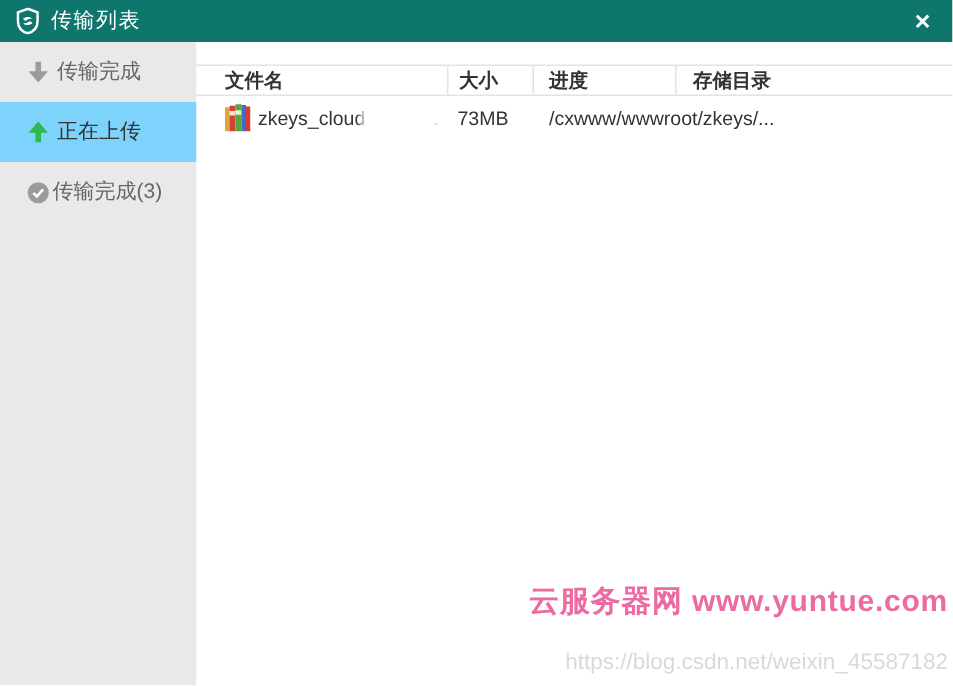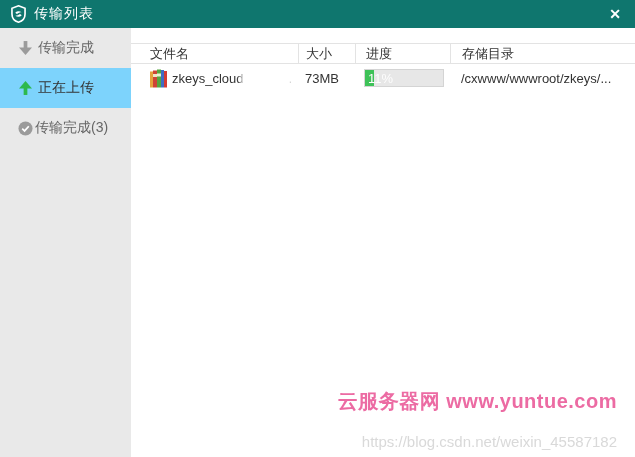--- a/index.html
+++ b/index.html
@@ -34,21 +34,21 @@
   .side-item {
     height: 40px; display: flex; align-items: center; padding-left: 17px;
     font-size: 14px; color: #666; cursor: pointer;
   }
   .side-item .s-icon { width: 16px; height: 16px; margin-right: 5px; display: flex; align-items: center; justify-content: center; }
   .side-item.selected { background: #7dd3fc; color: #333; }
 
   
   .main { flex: 1; background: #fff; position: relative; padding-top: 15px; }
   .thead { display: flex; height: 21px; border-top: 1px solid #e3e3e3; border-bottom: 1px solid #e3e3e3; align-items: center; }
-  .th { font-size: 13px; color: #333; height: 100%; display: flex; align-items: center; }
+  .th { font-size: 13px; color: #333; height: 100%; display: flex; align-items: center; font-weight: bold; }
   .col-name { width: 167px; padding-left: 19px; }
   .col-size { width: 57px;  padding-left: 7px;  border-left: 1px solid #e3e3e3; }
   .col-prog { width: 95px;  padding-left: 10px; border-left: 1px solid #e3e3e3; }
   .col-dir  { flex: 1;      padding-left: 11px; border-left: 1px solid #e3e3e3; }
 
   .trow { display: flex; align-items: center; height: 28px; }
   .trow .td { font-size: 13px; color: #333; display: flex; align-items: center; height: 100%; border-left: 0; }
   .file-cell { overflow: hidden; white-space: nowrap; }
   .file-icon { width: 17px; height: 19px; margin-right: 5px; flex: 0 0 17px; }
   .censor {
@@ -61,21 +61,21 @@
     position: relative; overflow: hidden;
   }
   .progress-fill { position: absolute; left: 0; top: 0; bottom: 0; background: #3ec258; }
   .progress-label {
     position: absolute; left: 3px; top: 0; height: 16px; line-height: 17px;
     font-size: 13px; color: #fdfdfd; z-index: 2;
   }
   .dir-cell { white-space: nowrap; overflow: hidden; }
 
   
-  .watermark { position: absolute; right: 18px; bottom: 7px; text-align: right; line-height: 1.15; }
+  .watermark { position: absolute; right: 3px; bottom: 7px; text-align: right; line-height: 1.15; }
   .wm-line1 { color: #ec6ba3; font-size: 20px; font-weight: bold; letter-spacing: 0.5px; }
   .wm-line2 { color: #d9d9d9; font-size: 15px; margin-top: 20px; }
 </style>
 </head>
 <body>
 
 <div class="window">
 
   <div class="titlebar">
     <span class="logo">
@@ -138,26 +138,20 @@
             <rect x="7" y="0.5" width="4" height="18" fill="#55a63f"></rect>
             <rect x="7" y="4.5" width="4" height="3" fill="#eef3d2"></rect>
             <rect x="11" y="1" width="3" height="17.5" fill="#3f6cc4"></rect>
             <rect x="14" y="2" width="3" height="16.5" fill="#d43b33"></rect>
           </svg>
           <span>zkeys_cloud</span>
             <span class="censor"></span>
             <span>.</span>
         </div>
         <div class="td col-size" style="border:0;">73MB</div>
-        <div class="td col-prog" style="border:0; padding-left:9px;">
-          <div class="progress-track">
-            <div class="progress-fill" style="width: 11%;"></div>
-            <span class="progress-label">11%</span>
-          </div>
-        </div>
         <div class="td col-dir dir-cell" style="border:0;">/cxwww/wwwroot/zkeys/...</div>
       </div>
 
       <div class="watermark">
         <div class="wm-line1">云服务器网 www.yuntue.com</div>
         <div class="wm-line2">https://blog.csdn.net/weixin_45587182</div>
       </div>
 
     </div>
   </div>

